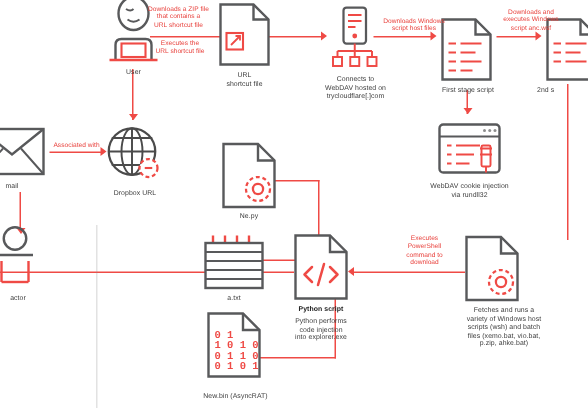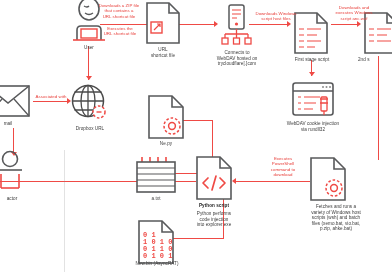--- a/index.html
+++ b/index.html
@@ -190,21 +190,21 @@
 
   <div class="node" style="left:136px;top:155px;">
     <svg width="40" height="38" viewBox="0 0 40 38">
       <path d="M6 2 v6 M14 2 v6 M22 2 v6 M30 2 v6" stroke="#ef4a45" stroke-width="1.6"></path>
       <rect x="1" y="7" width="38" height="30" fill="#fff" stroke="#58595b" stroke-width="1.6"></rect>
       <path d="M1 13 h38 M1 19 h38 M1 25 h38 M1 31 h38" stroke="#58595b" stroke-width="1.2"></path>
     </svg>
   </div>
   <div class="lbl" style="left:136px;top:196px;width:40px;">a.txt</div>
 
-  <div class="node" style="left:138px;top:220px;">
+  <div class="node" style="left:138px;top:208px;">
     <svg width="36" height="44" viewBox="0 0 36 44">
       <path d="M1 1 h23 l11 11 v31 h-34 z" fill="#fff" stroke="#58595b" stroke-width="1.6"></path>
       <path d="M24 1 v11 h11" fill="none" stroke="#58595b" stroke-width="1.6"></path>
       <g fill="#ef4a45" font-family="Liberation Mono, monospace" font-size="7" font-weight="bold">
         <text x="5" y="17">0 1</text>
         <text x="5" y="24">1 0 1 0</text>
         <text x="5" y="31">0 1 1 0</text>
         <text x="5" y="38">0 1 0 1</text>
       </g>
     </svg>

